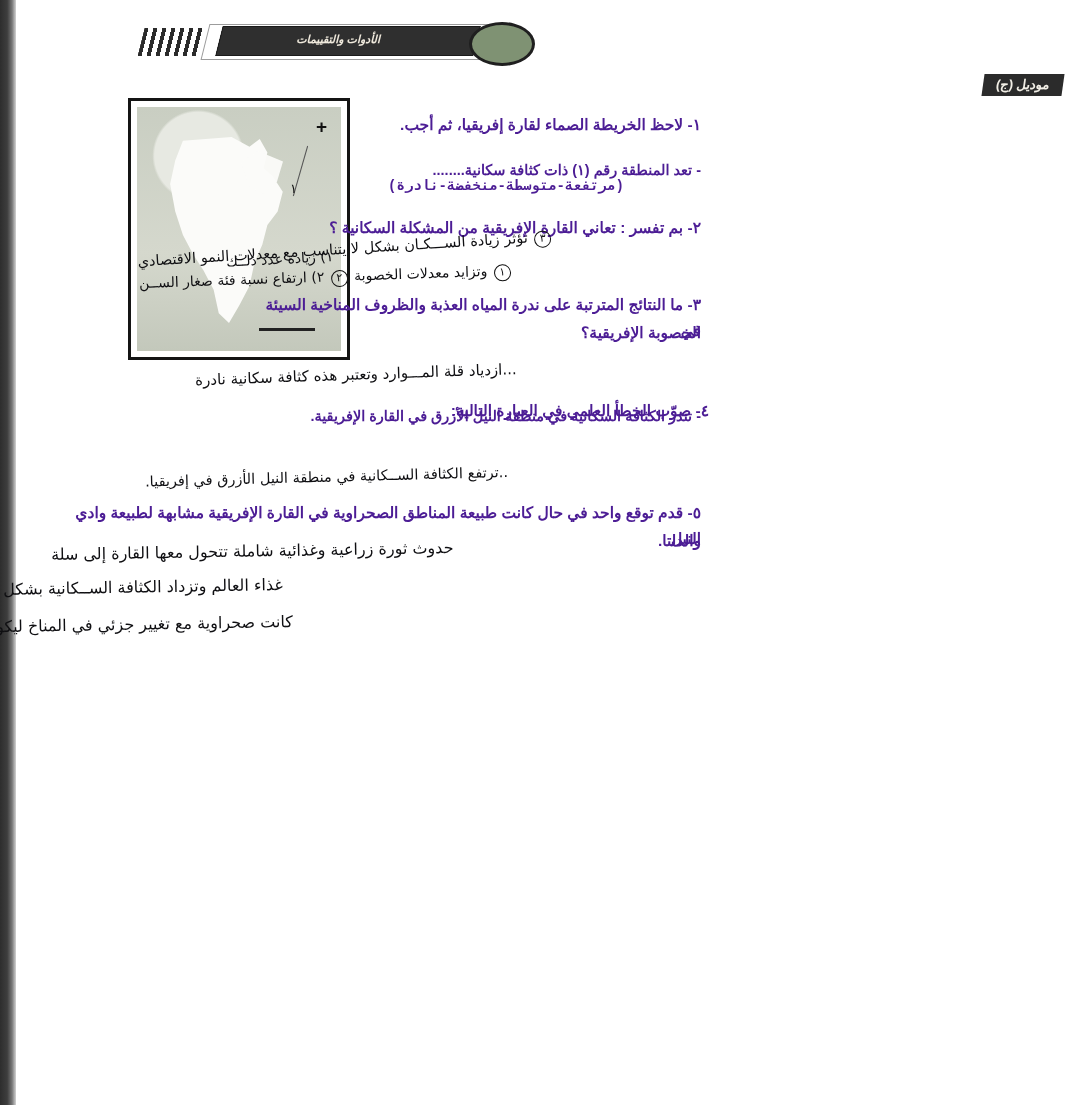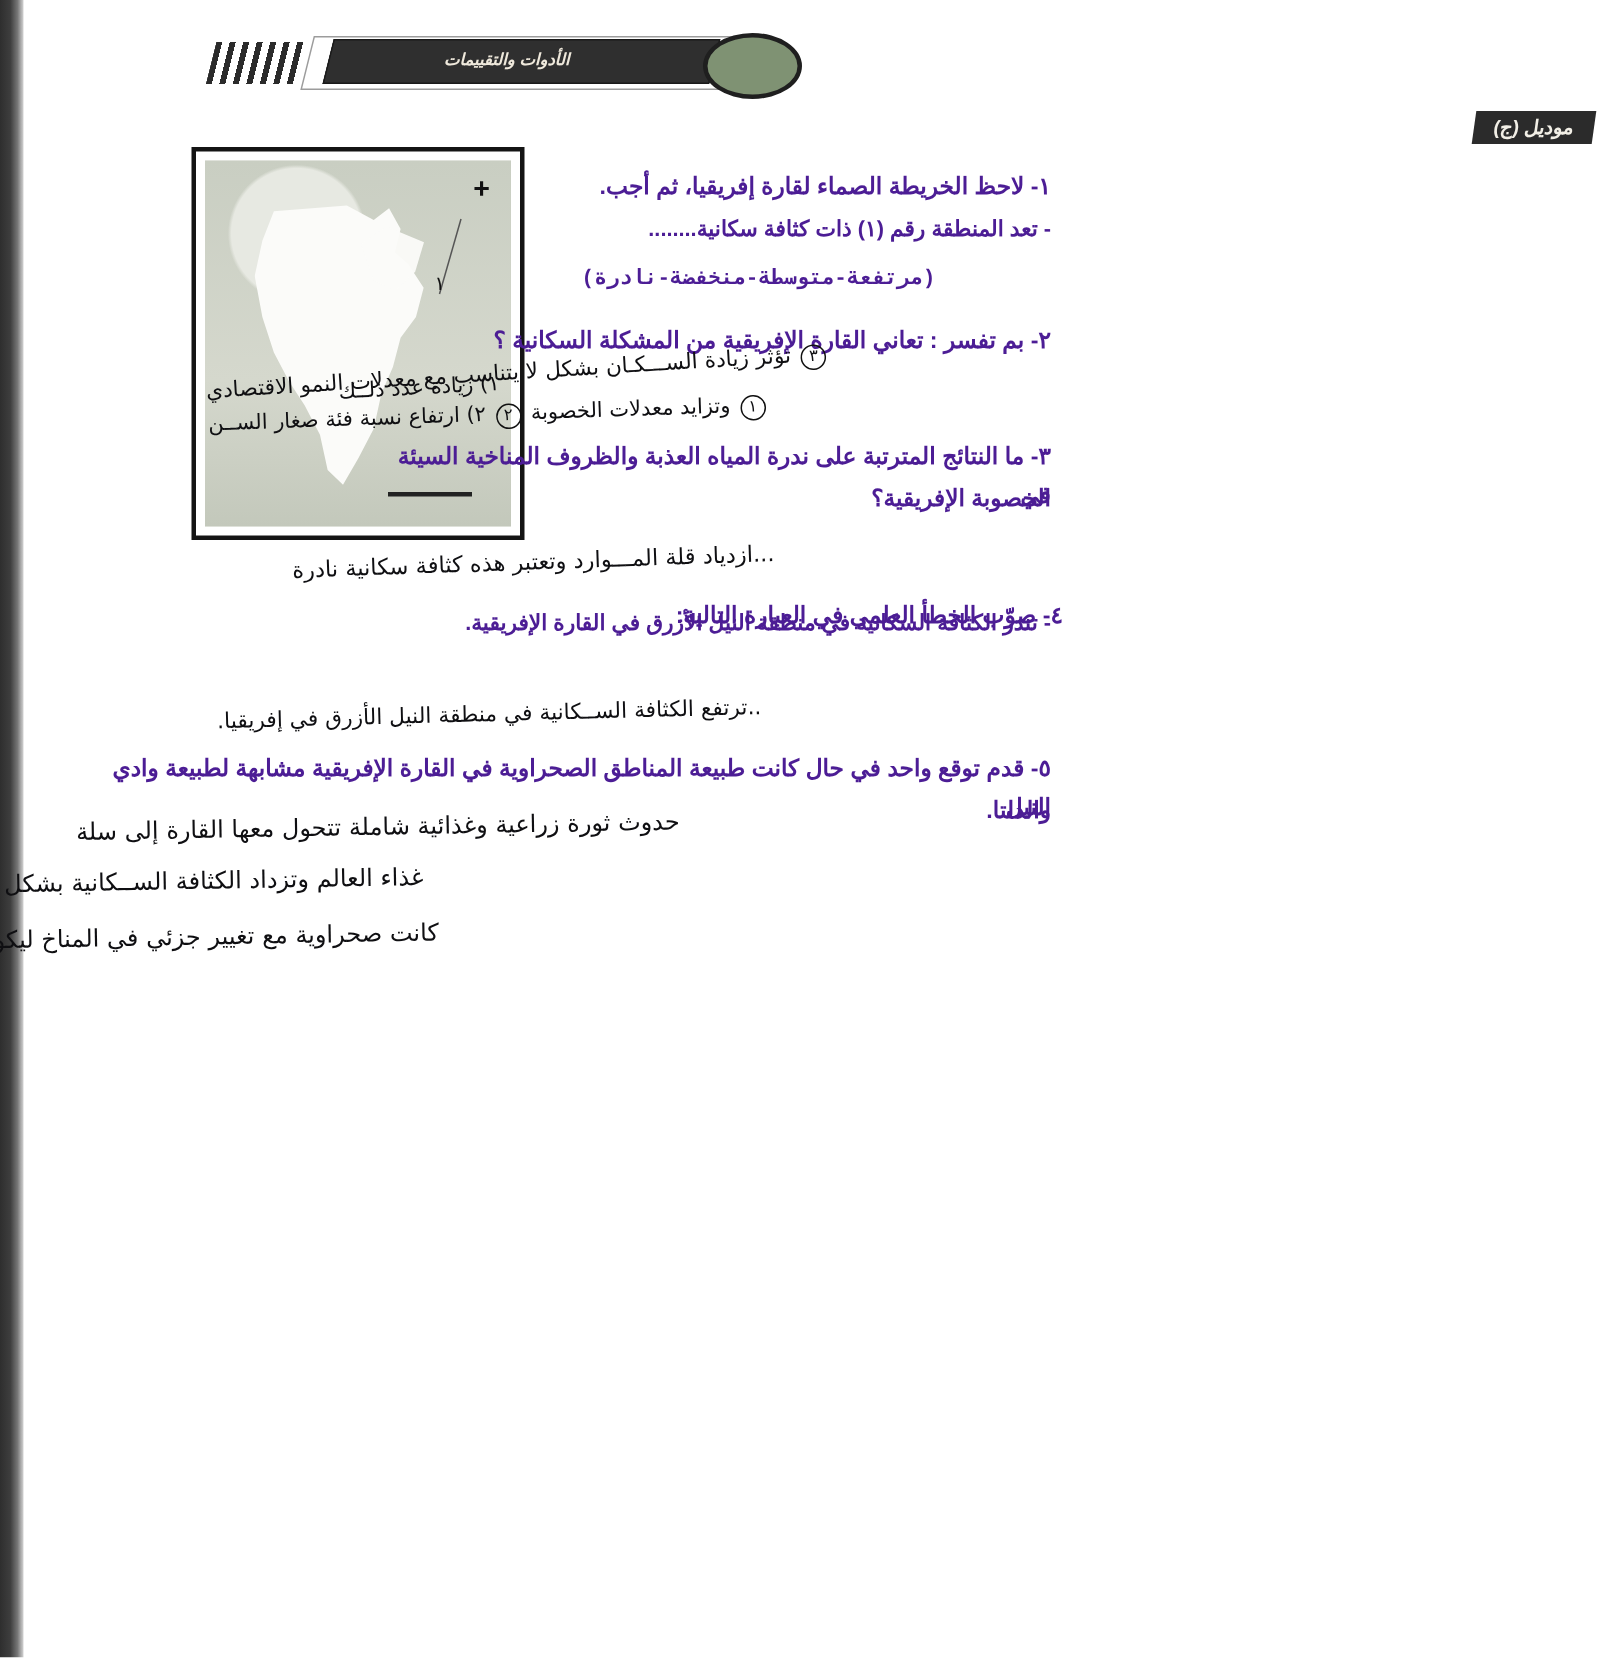--- a/index.html
+++ b/index.html
@@ -221,21 +221,21 @@
     <div class="map-plus">+</div>
     <div class="map-num1">١</div>
     <div class="map-scale"></div>
   </div>
 </div>
 
 <div class="q" style="top:112px; right:372px; width:430px;">
   <span>١-</span>
   <span>لاحظ الخريطة الصماء لقارة إفريقيا، ثم أجب.</span>
 </div>
-<div class="q sub" style="top:141px; right:372px; width:430px;">
+<div class="q sub" style="top:158px; right:372px; width:430px;">
   <span>- تعد المنطقة رقم (١) ذات كثافة سكانية........</span>
 </div>
 <div class="q center-opts" style="top:175px; right:372px; width:390px;">
   <span>(مرتفعة-متوسطة-منخفضة-نادرة)</span>
 </div>
 
 <div class="q" style="top:215px; right:372px; width:430px;">
   <span>٢-</span>
   <span>بم تفسر : تعاني القارة الإفريقية من المشكلة السكانية ؟</span>
 </div>

